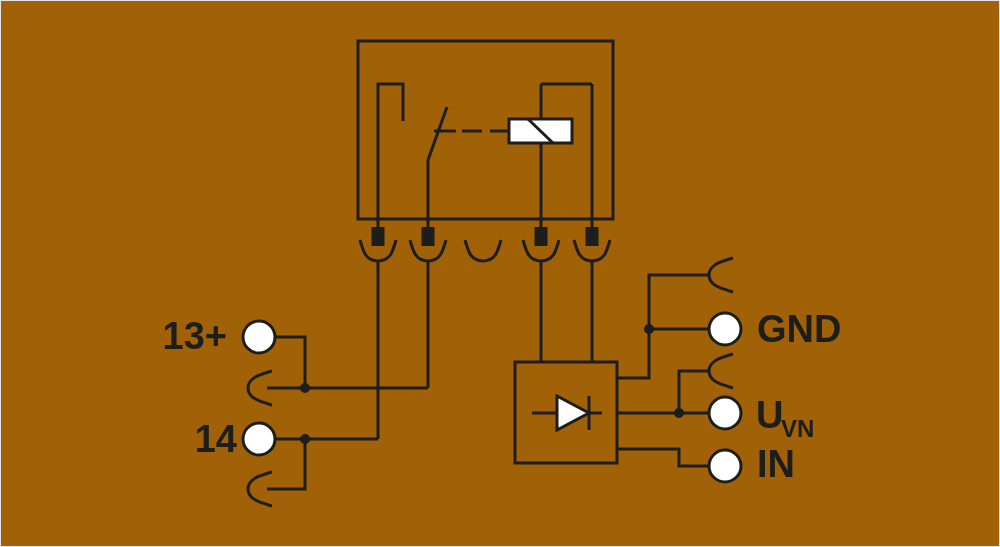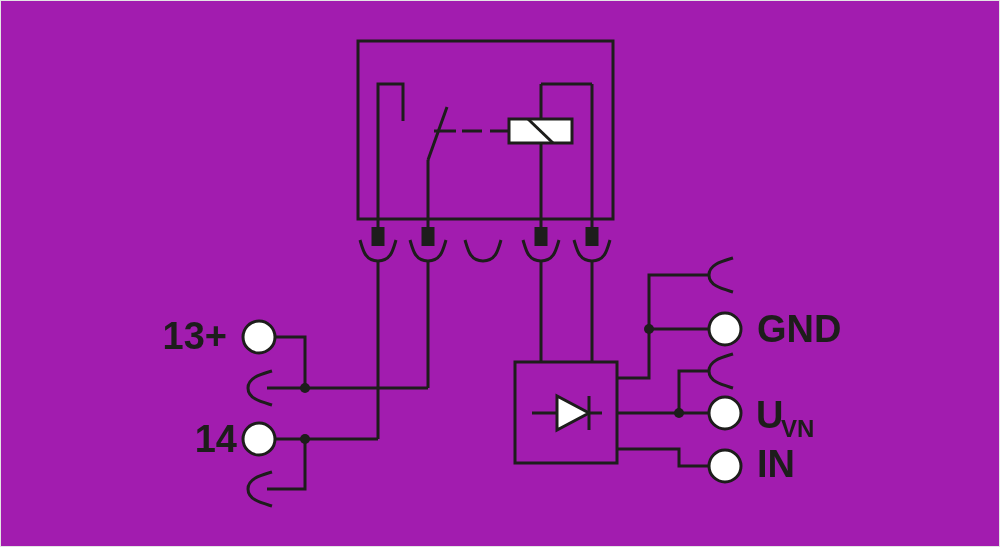--- a/index.html
+++ b/index.html
@@ -5,21 +5,21 @@
   html, body {
     margin: 0;
     padding: 0;
     background: #ffffff;
     font-family: "Liberation Sans", sans-serif;
   }
   .page {
     position: relative;
     width: 998px;
     height: 545px;
-    background: #a21caf;
+    background: #a16207;
     border: 1px solid #e4e4e4;
     overflow: hidden;
   }
   svg { display: block; }
   .ink    { stroke: #1d1d1b; stroke-width: 3; fill: none; stroke-linejoin: miter; }
   .ink-fill { fill: #1d1d1b; stroke: none; }
   .node   { stroke: #1d1d1b; stroke-width: 3; fill: #ffffff; }
   .lbl    { font-family: "Liberation Sans", sans-serif; font-weight: 700;
             font-size: 38px; fill: #1d1d1b; }
   .lbl-sub{ font-family: "Liberation Sans", sans-serif; font-weight: 700;

